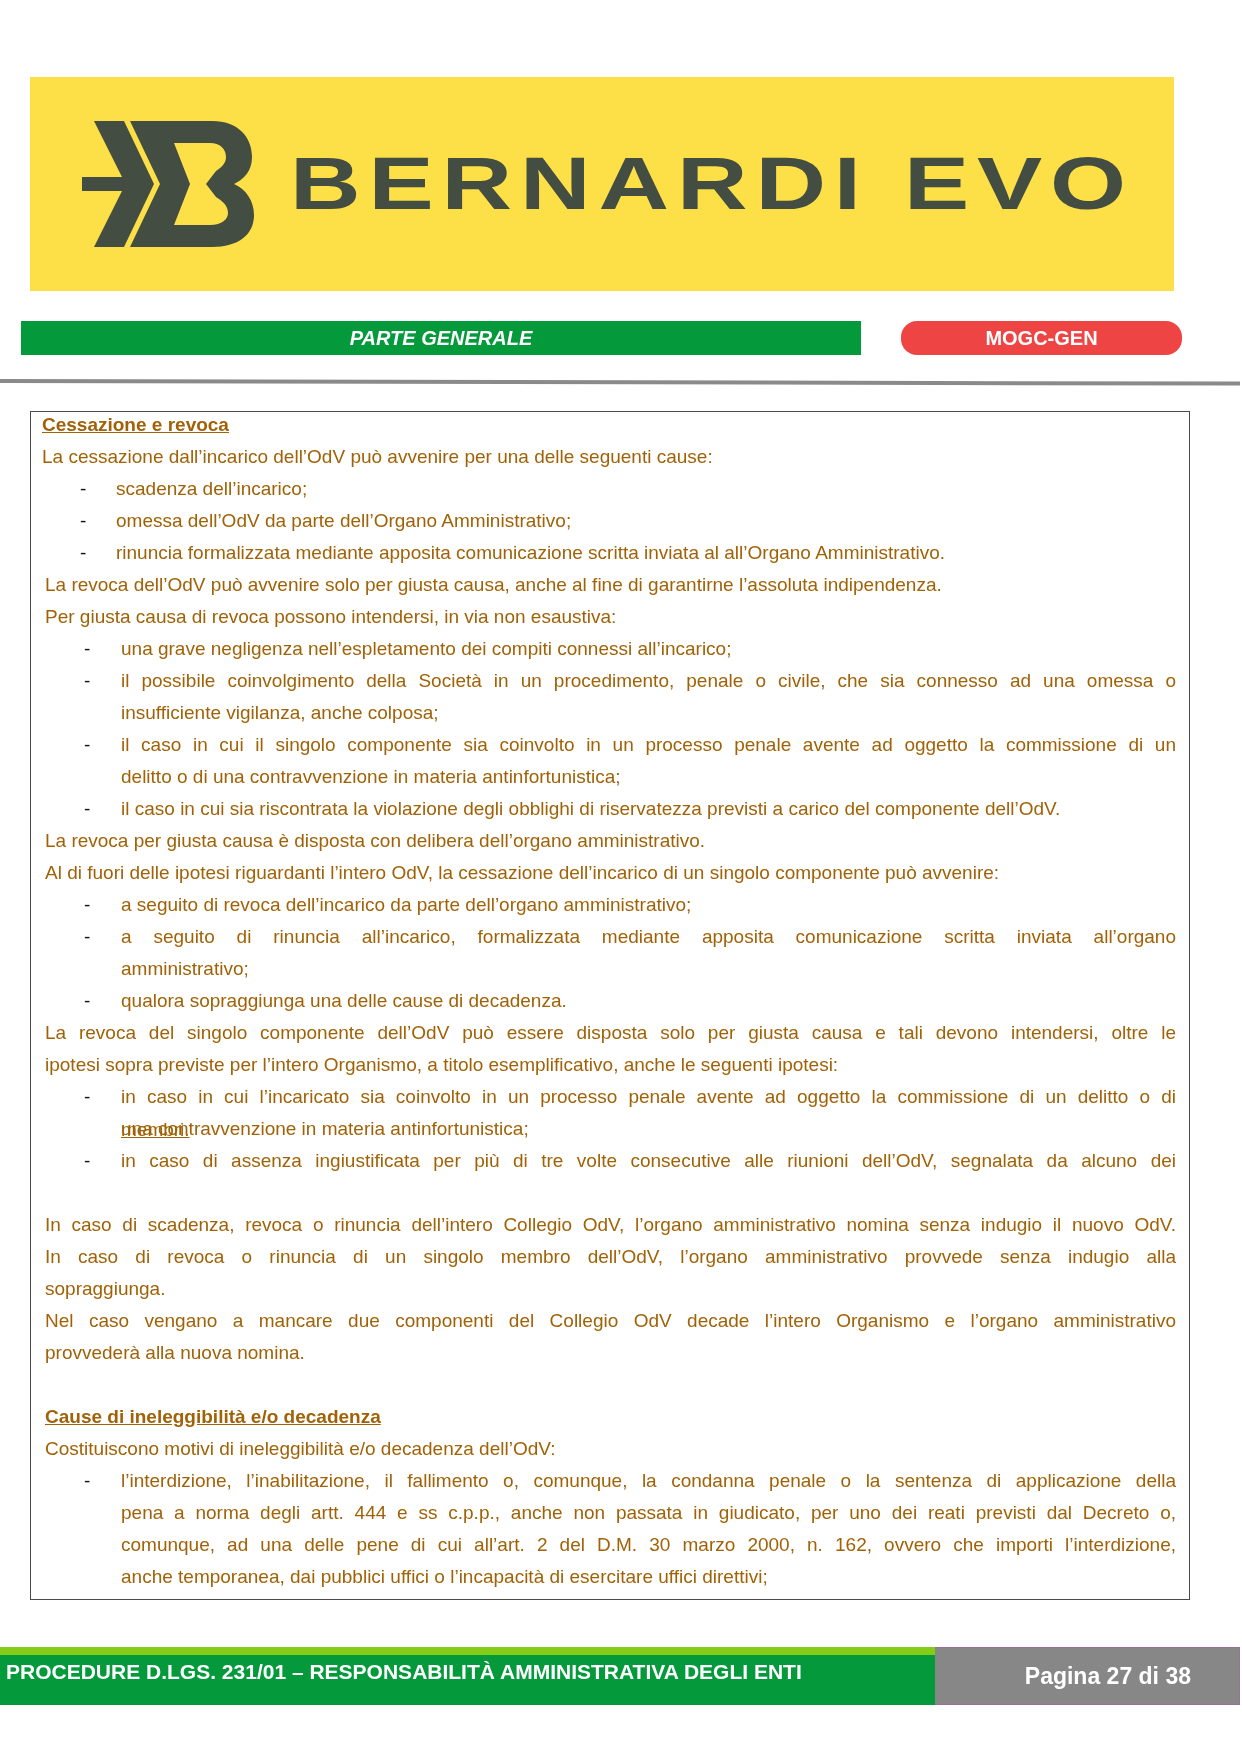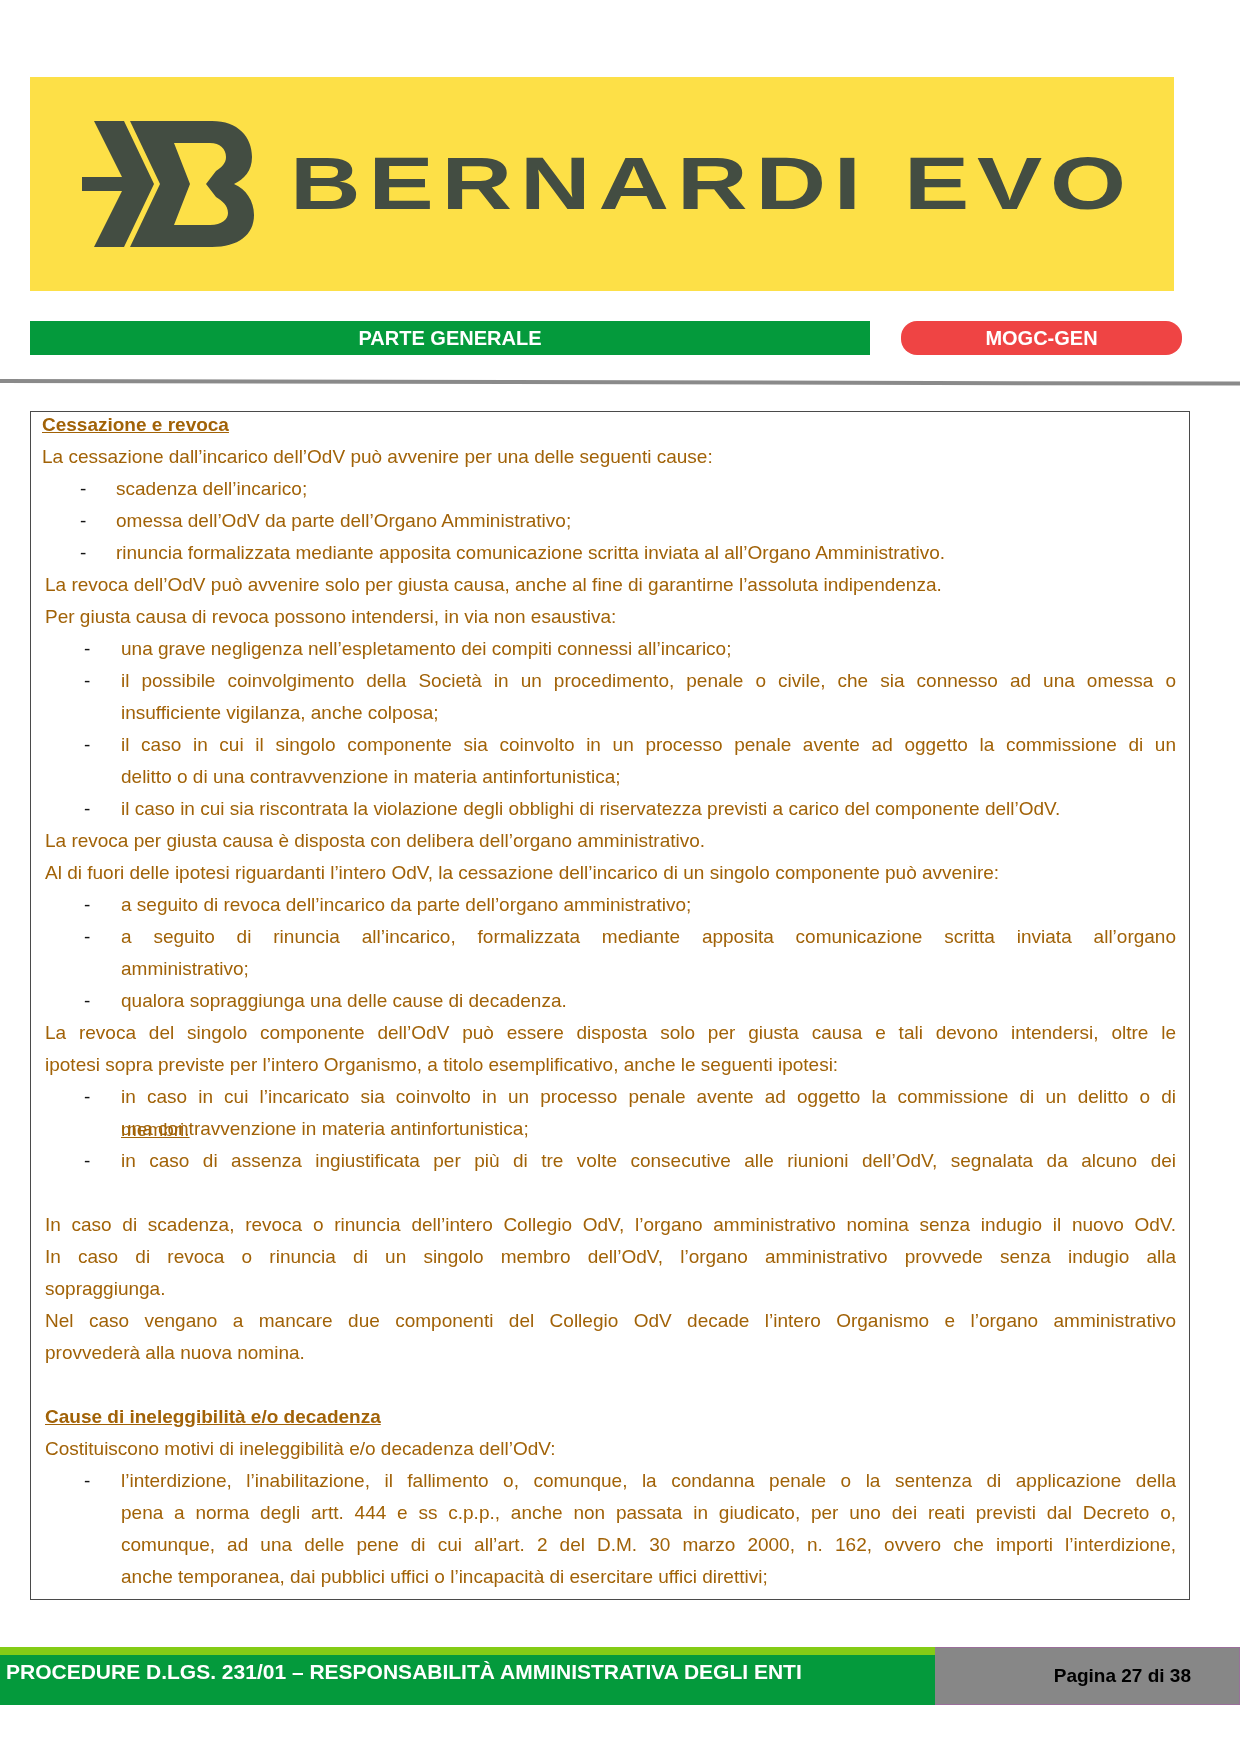--- a/index.html
+++ b/index.html
@@ -8,43 +8,43 @@
 
   #logo-box { position: absolute; left: 30px; top: 77px; width: 1144px; height: 214px; background: #fde047; }
   #logo-mark { position: absolute; left: 52px; top: 44px; width: 172px; height: 126px; }
   #wordmark { position: absolute; left: 260px; top: 62px; height: 90px; width: 870px;
               color: #434d42; font-weight: bold; font-size: 74px; line-height: 90px;
               letter-spacing: 6px; white-space: nowrap; transform-origin: left center;
               transform: scaleX(1.32); }
 
   .hdr-bar { position: absolute; top: 321px; height: 34px; color: #fff; font-weight: bold;
              font-size: 20px; line-height: 34px; text-align: center; }
-  #hdr-green { left: 30px; width: 840px; background: #049a3c; }
+  #hdr-green { left: 21px; width: 840px; background: #049a3c; font-style: italic; }
   #hdr-gray { left: 901px; width: 281px; background: #ef4444; border-radius: 16px; }
 
   #divider { position: absolute; left: 0; top: 379px; width: 1240px; height: 4px;
              background: #8a8a8a; transform: rotate(0.12deg); transform-origin: left center; }
 
   #content-box { position: absolute; left: 30px; top: 411px; width: 1160px; height: 1189px;
                  border: 1.5px solid #4a4a4a; box-sizing: border-box; }
 
   .ln { position: absolute; font-size: 19px; line-height: 24px; height: 24px; white-space: nowrap;
         color: #a16207; }
   .ln.just { white-space: normal; text-align: justify; text-align-last: justify; overflow: hidden; }
   .heading { font-weight: bold; text-decoration: underline; }
   .dash { position: absolute; font-size: 19px; line-height: 24px; color: #141414; }
 
   #footer-green { position: absolute; left: 0; top: 1647px; width: 935px; height: 58px;
                   background: #049a3c; border-top: 8px solid #84cc16; box-sizing: border-box; }
   #footer-title { position: absolute; left: 6px; top: 4px; color: #fff; font-weight: bold;
                   font-size: 21px; line-height: 26px; white-space: nowrap; }
   #footer-gray { position: absolute; left: 935px; top: 1647px; width: 305px; height: 58px;
                  background: #878787; border: 1px solid #9a6f9a; border-left: none; box-sizing: border-box; }
-  #page-num { position: absolute; right: 48px; top: 14px; color: #000000; font-weight: bold;
-              font-size: 19px; line-height: 28px; white-space: nowrap; }
+  #page-num { position: absolute; right: 48px; top: 14px; color: #ffffff; font-weight: bold;
+              font-size: 23px; line-height: 28px; white-space: nowrap; }
 </style>
 </head>
 <body>
 
 <div id="logo-box">
   <svg id="logo-mark" viewBox="0 0 172 126">
     <g fill="#434d42">
 
       <polygon points="0,56 40,56 12,0 42,0 72,63 42,126 12,126 40,70 0,70"></polygon>
 

